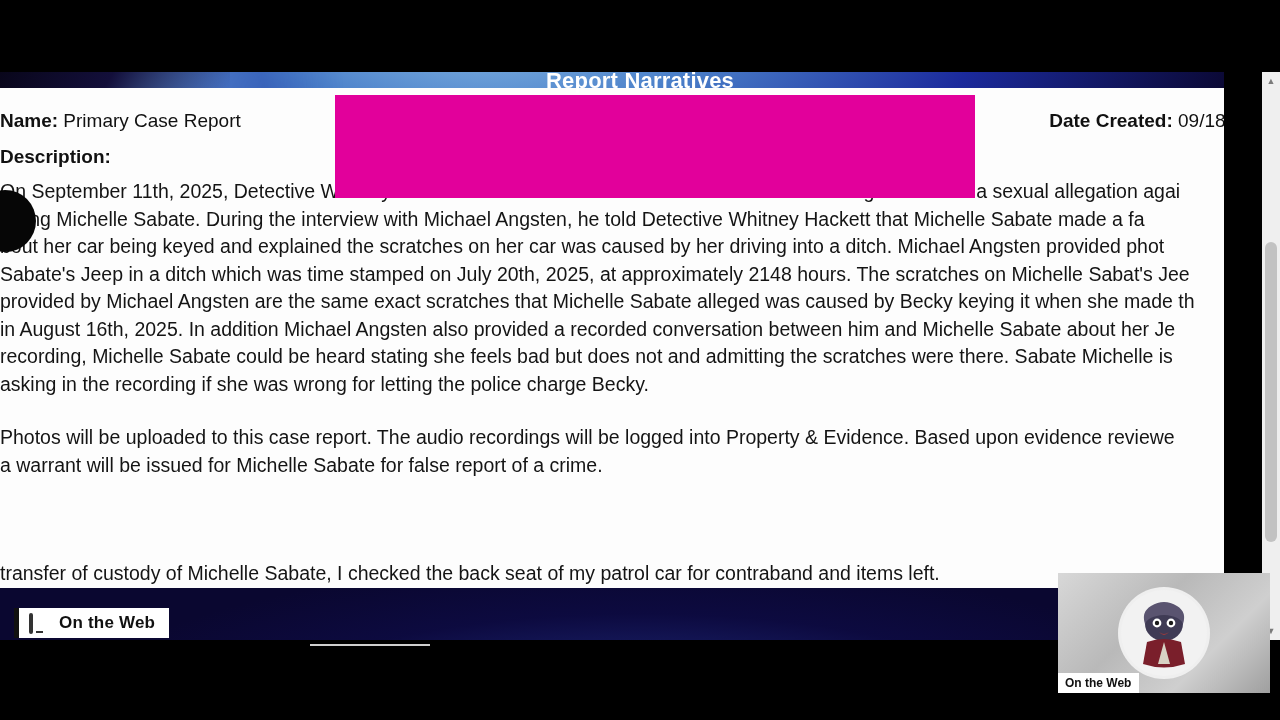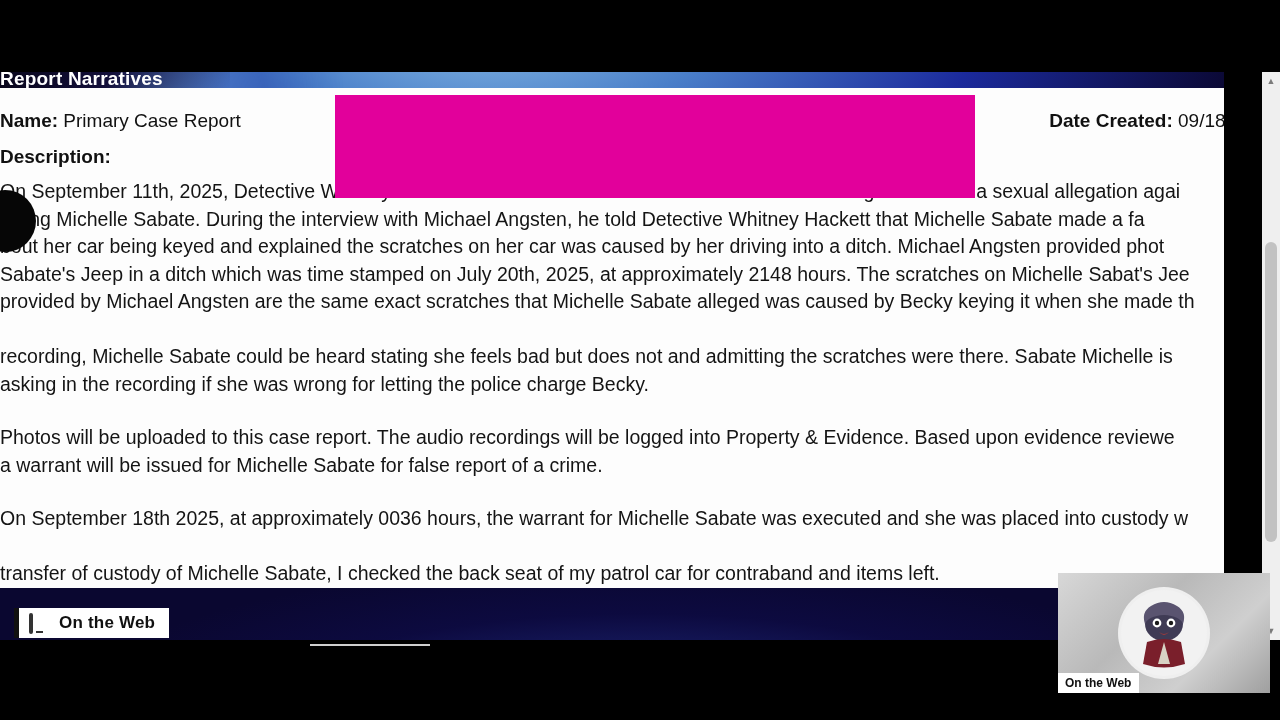--- a/index.html
+++ b/index.html
@@ -77,23 +77,23 @@
     width: 56px; height: 568px;
     background: #000;
     z-index: 5;
   }
 
   
   .report-title {
     position: absolute;
     left: 0; right: 0;
     top: 68px;
-    text-align: left;
+    text-align: center;
     color: #ffffff;
-    font-size: 19px;
+    font-size: 22px;
     font-weight: bold;
     letter-spacing: 0.2px;
     z-index: 7;
     pointer-events: none;
   }
 
   
   .doc {
     position: absolute;
     left: 0;
@@ -340,30 +340,30 @@
         <div class="redaction"></div>
       </div>
 
       <div class="body-text">
         <p>
           <span>On September 11th, 2025, Detective Whitney Hackett advised me that she interviewed a Michael Angsten due to a sexual allegation agai</span><br>
           <span>olving Michelle Sabate. During the interview with Michael Angsten, he told Detective Whitney Hackett that Michelle Sabate made a fa</span><br>
           <span>bout her car being keyed and explained the scratches on her car was caused by her driving into a ditch. Michael Angsten provided phot</span><br>
           <span>Sabate's Jeep in a ditch which was time stamped on July 20th, 2025, at approximately 2148 hours. The scratches on Michelle Sabat's Jee</span><br>
           <span>provided by Michael Angsten are the same exact scratches that Michelle Sabate alleged was caused by Becky keying it when she made th</span><br>
-          <br>
+          <span>in August 16th, 2025. In addition Michael Angsten also provided a recorded conversation between him and Michelle Sabate about her Je</span><br>
           <span>recording, Michelle Sabate could be heard stating she feels bad but does not and admitting the scratches were there. Sabate Michelle is</span><br>
           <span>asking in the recording if she was wrong for letting the police charge Becky.</span>
         </p>
         <p>
           <span>Photos will be uploaded to this case report. The audio recordings will be logged into Property &amp; Evidence. Based upon evidence reviewe</span><br>
           <span>a warrant will be issued for Michelle Sabate for false report of a crime.</span>
         </p>
         <p>
-          <span>On September 18th 2025, at approximately 0036 hours, the warrant for Michelle Sabate was executed and she was placed into custody w</span><br>
+          <br>
           <br>
           <span>transfer of custody of Michelle Sabate, I checked the back seat of my patrol car for contraband and items left.</span>
         </p>
       </div>
 
     </div>
   </div>
 
   <div class="bar-top"></div>
   <div class="bar-bottom"></div>

